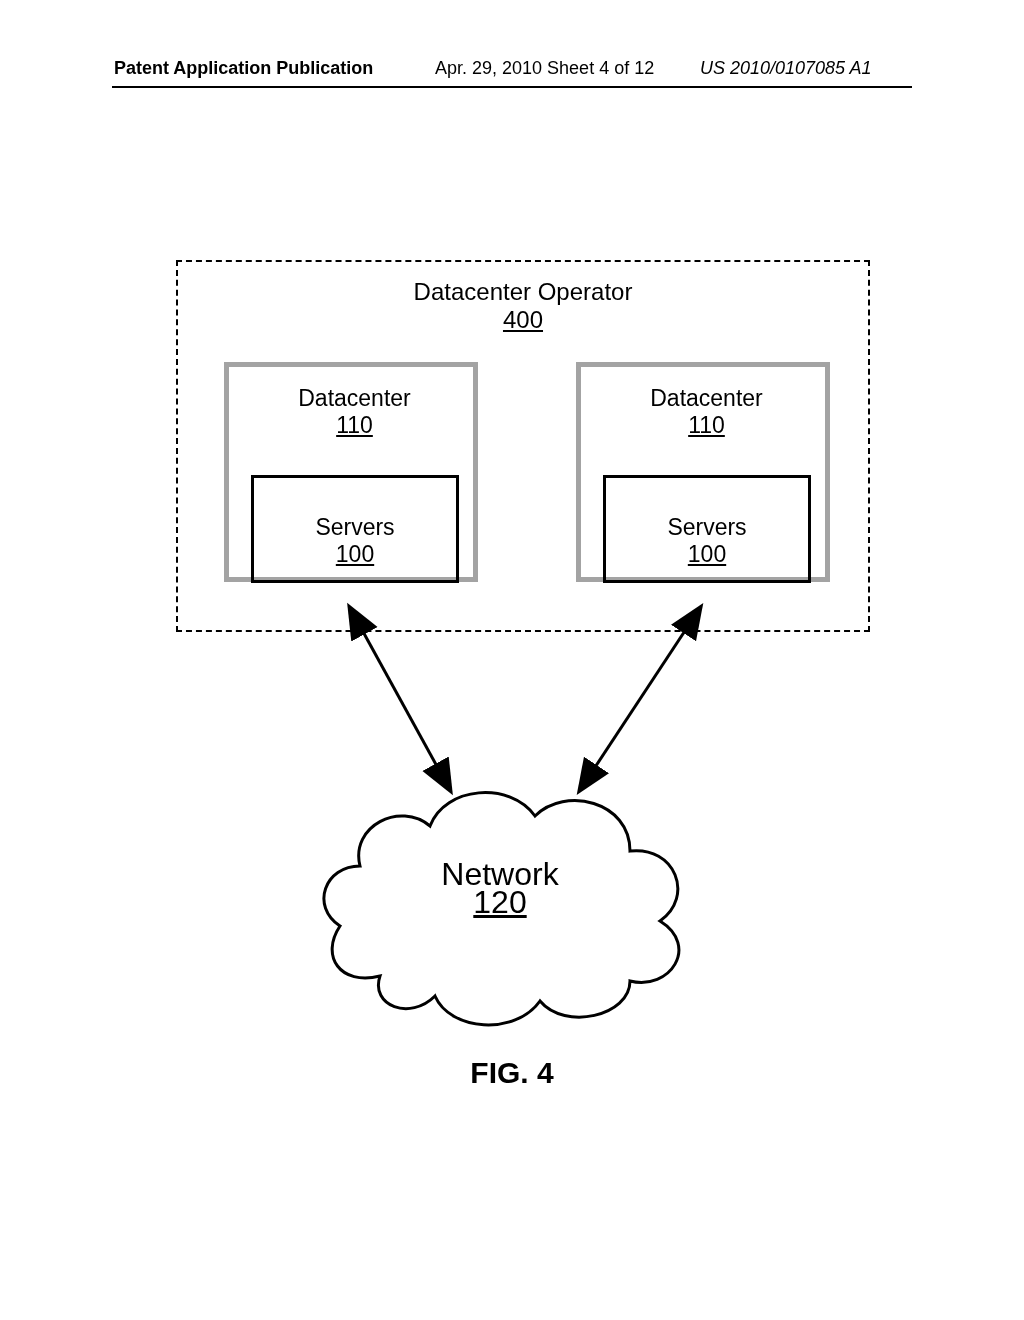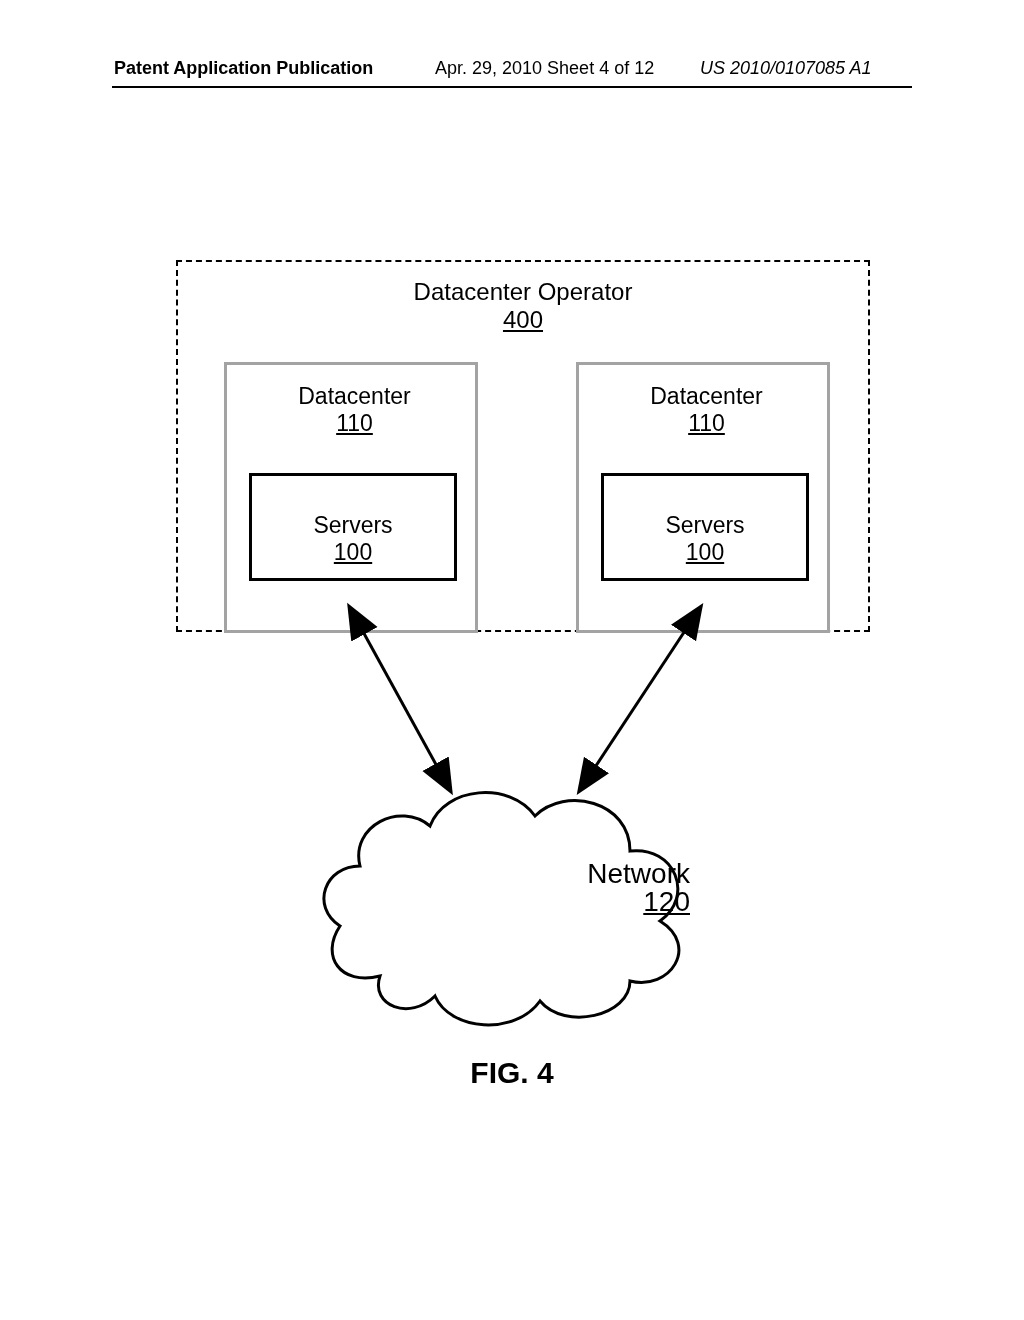--- a/index.html
+++ b/index.html
@@ -71,22 +71,22 @@
     font-size: 24px;
     line-height: 28px;
   }
   .ref-underline {
     text-decoration: underline;
   }
 
   .dc-box {
     position: absolute;
     width: 254px;
-    height: 271px;
-    border: 3px solid #a3a3a3;
+    height: 220px;
+    border: 5px solid #a3a3a3;
     box-sizing: border-box;
     padding-left: 7px;
   }
   .dc-left { left: 46px; top: 100px; }
   .dc-right { left: 398px; top: 100px; }
 
   .dc-title {
     text-align: center;
     font-size: 23px;
     line-height: 27px;
@@ -115,22 +115,22 @@
     left: 310px;
     top: 756px;
     width: 380px;
     height: 280px;
   }
   .cloud-label {
     position: absolute;
     top: 104px;
     left: 0;
     width: 100%;
-    text-align: right;
-    font-size: 28px;
+    text-align: center;
+    font-size: 32px;
     line-height: 28px;
   }
 
   
   .arrows {
     position: absolute;
     left: 0;
     top: 0;
     width: 1024px;
     height: 1320px;

